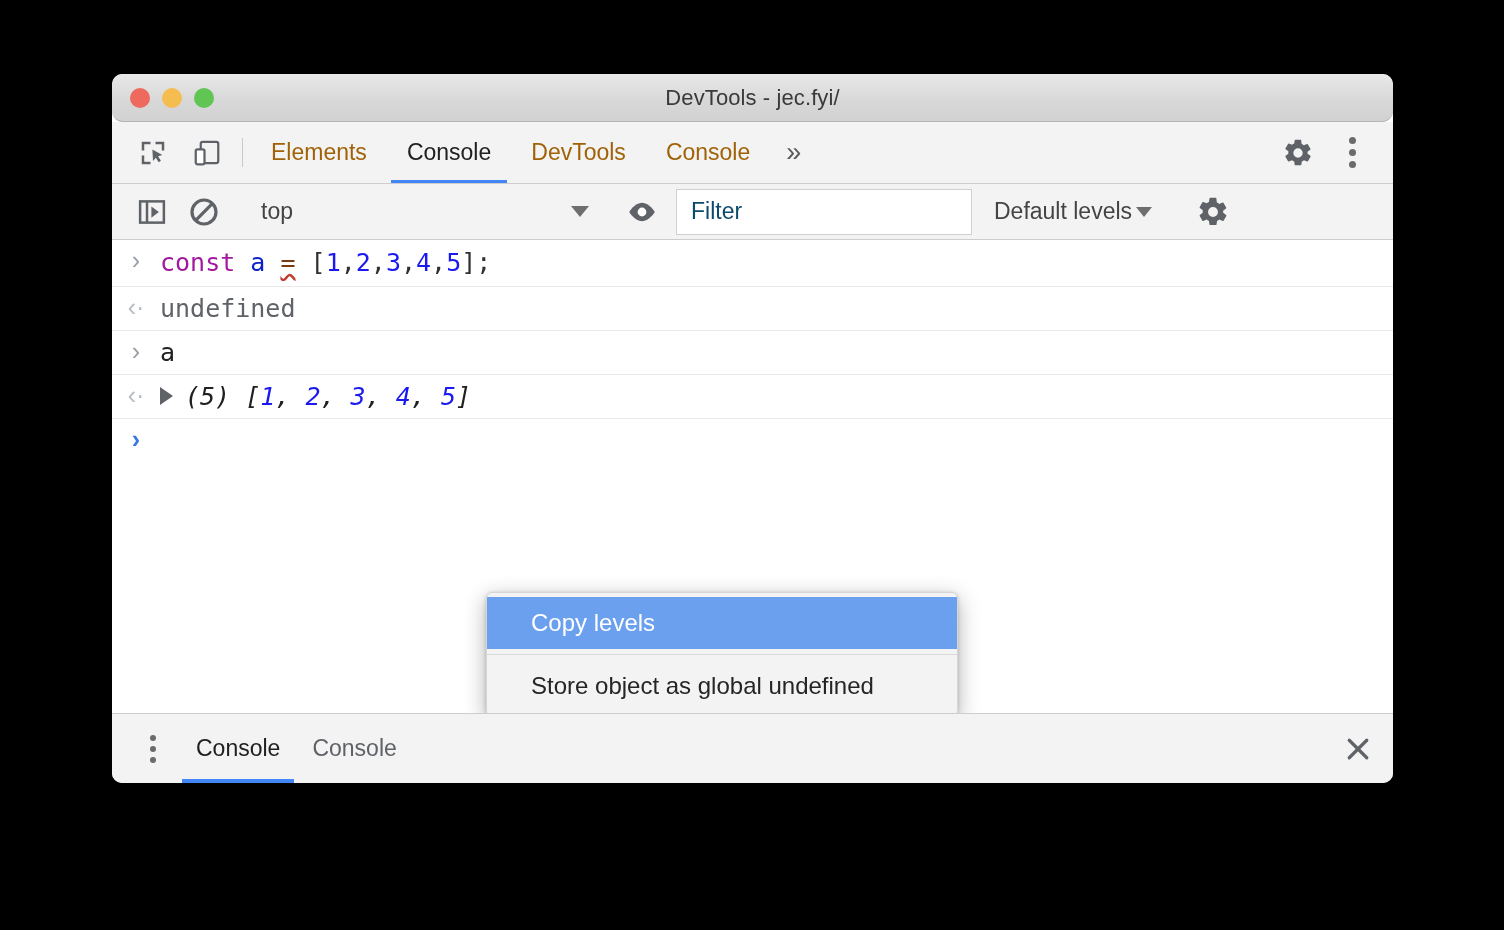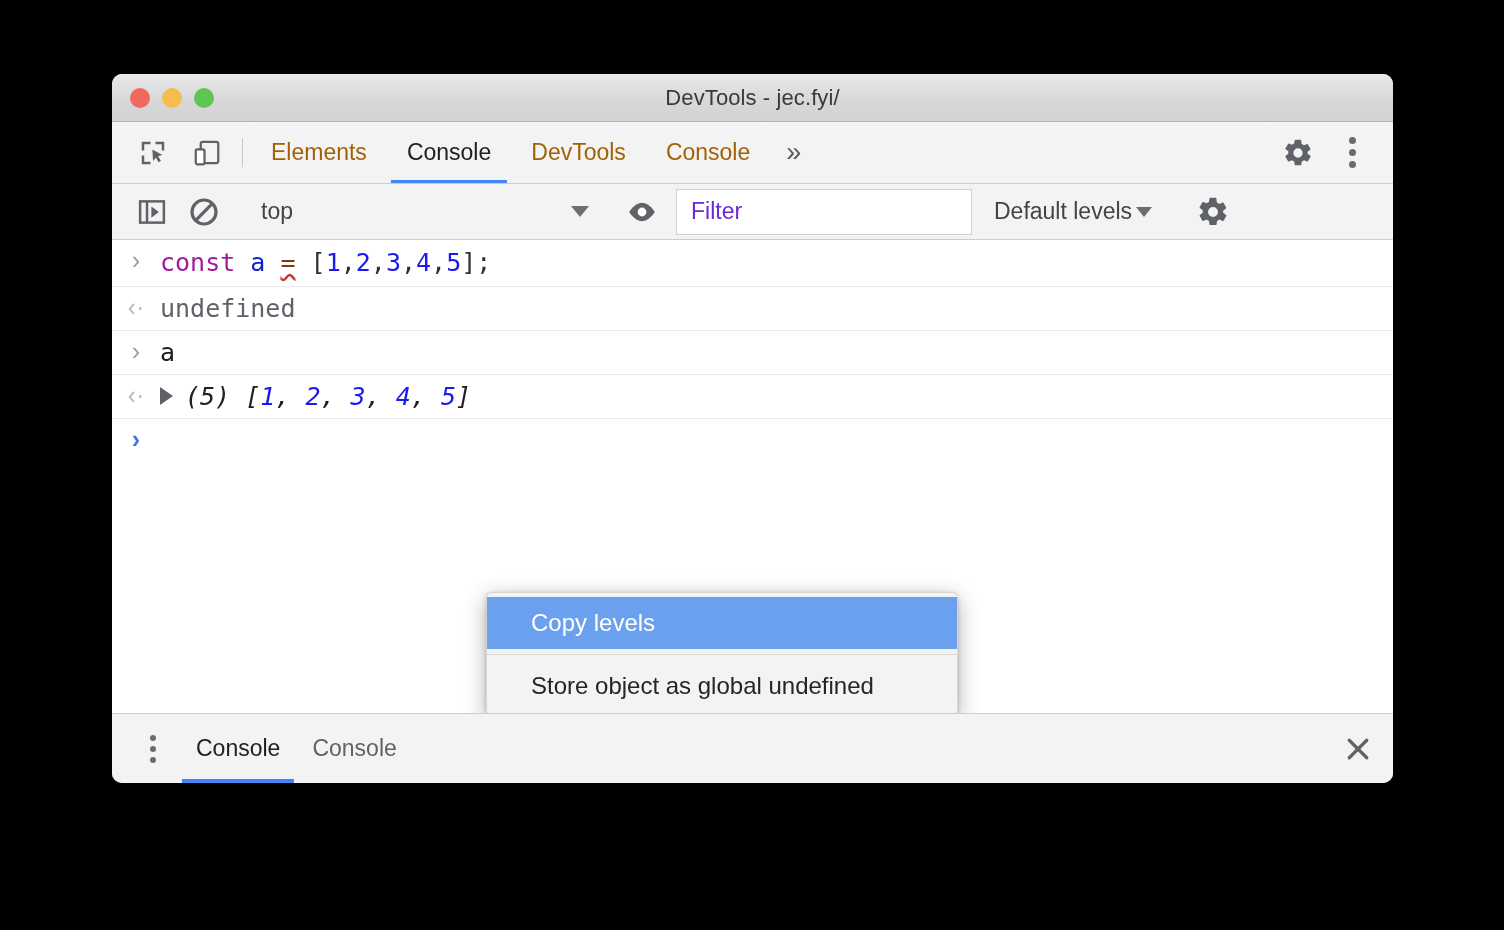--- a/index.html
+++ b/index.html
@@ -32,20 +32,21 @@
 
   
   .titlebar {
     position: relative;
     height: 47px;
     flex: 0 0 47px;
     background: linear-gradient(to bottom, #e9e9e9 0%, #d8d8d8 55%, #d2d2d2 100%);
     border-bottom: 1px solid #b4b4b4;
     display: flex;
     align-items: center;
+    border-radius: 11px;
   }
   .traffic {
     display: flex;
     gap: 12px;
     margin-left: 18px;
     align-items: center;
   }
   .light {
     width: 20px;
     height: 20px;
@@ -168,21 +169,21 @@
   .filter-input {
     width: 296px;
     height: 46px;
     background: #ffffff;
     border: 1px solid #d0d0d0;
     box-sizing: border-box;
     display: flex;
     align-items: center;
     padding-left: 14px;
     font-size: 23px;
-    color: #6d28d9;
+    color: #0c4a6e;
     margin: 0 8px;
     cursor: text;
   }
   .levels {
     display: flex;
     align-items: center;
     gap: 4px;
     font-size: 23px;
     color: #444;
     padding: 0 14px;

